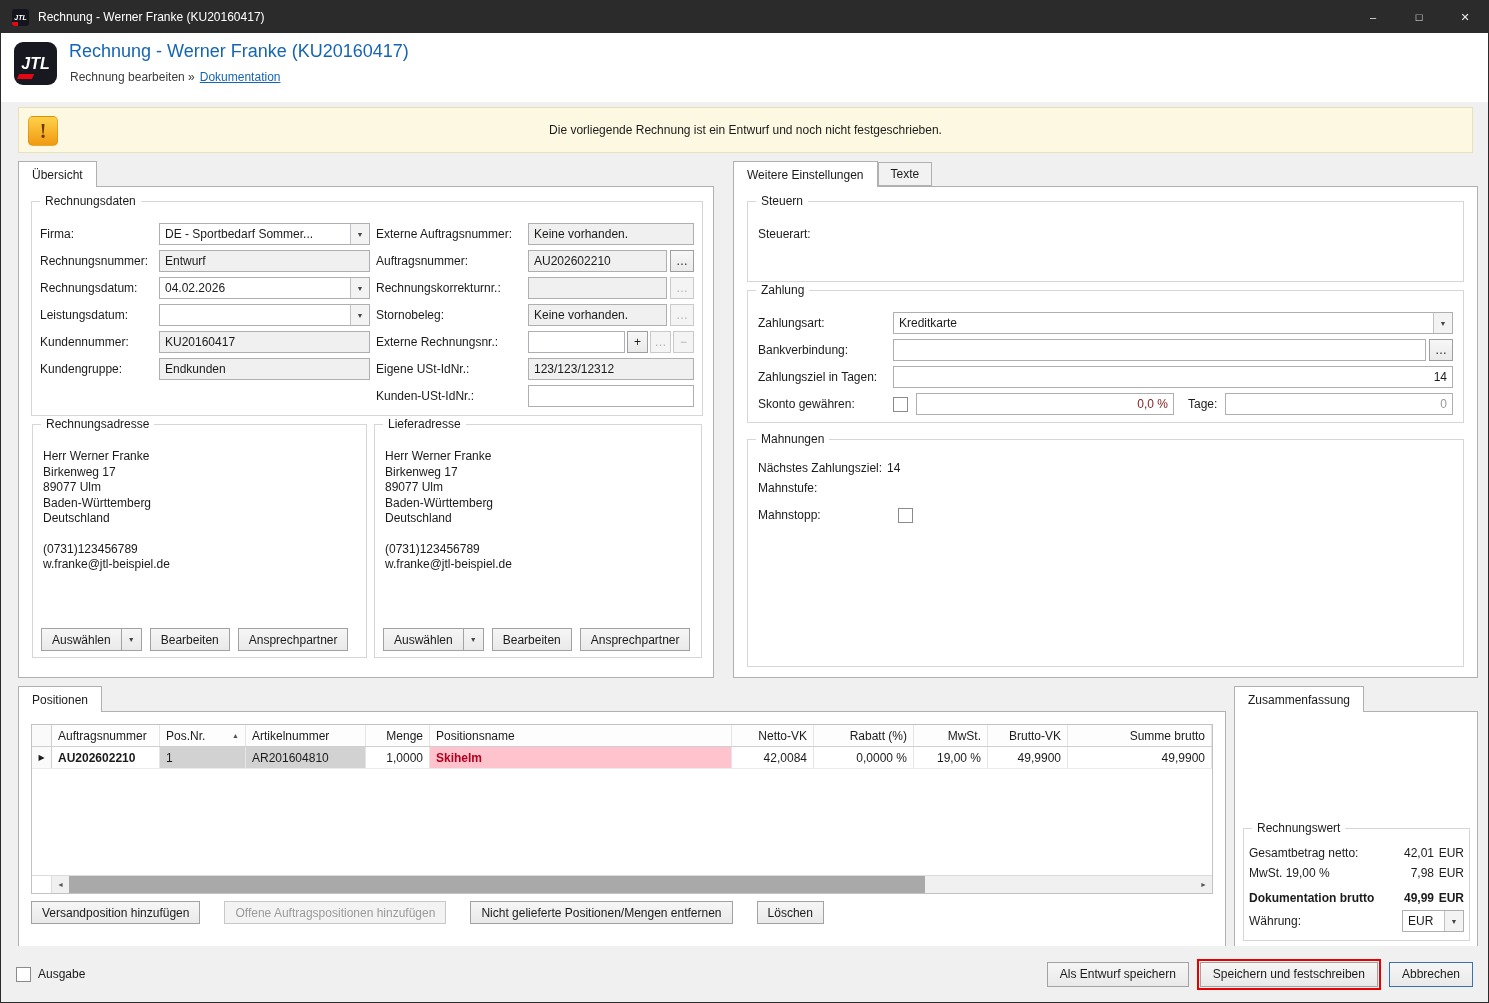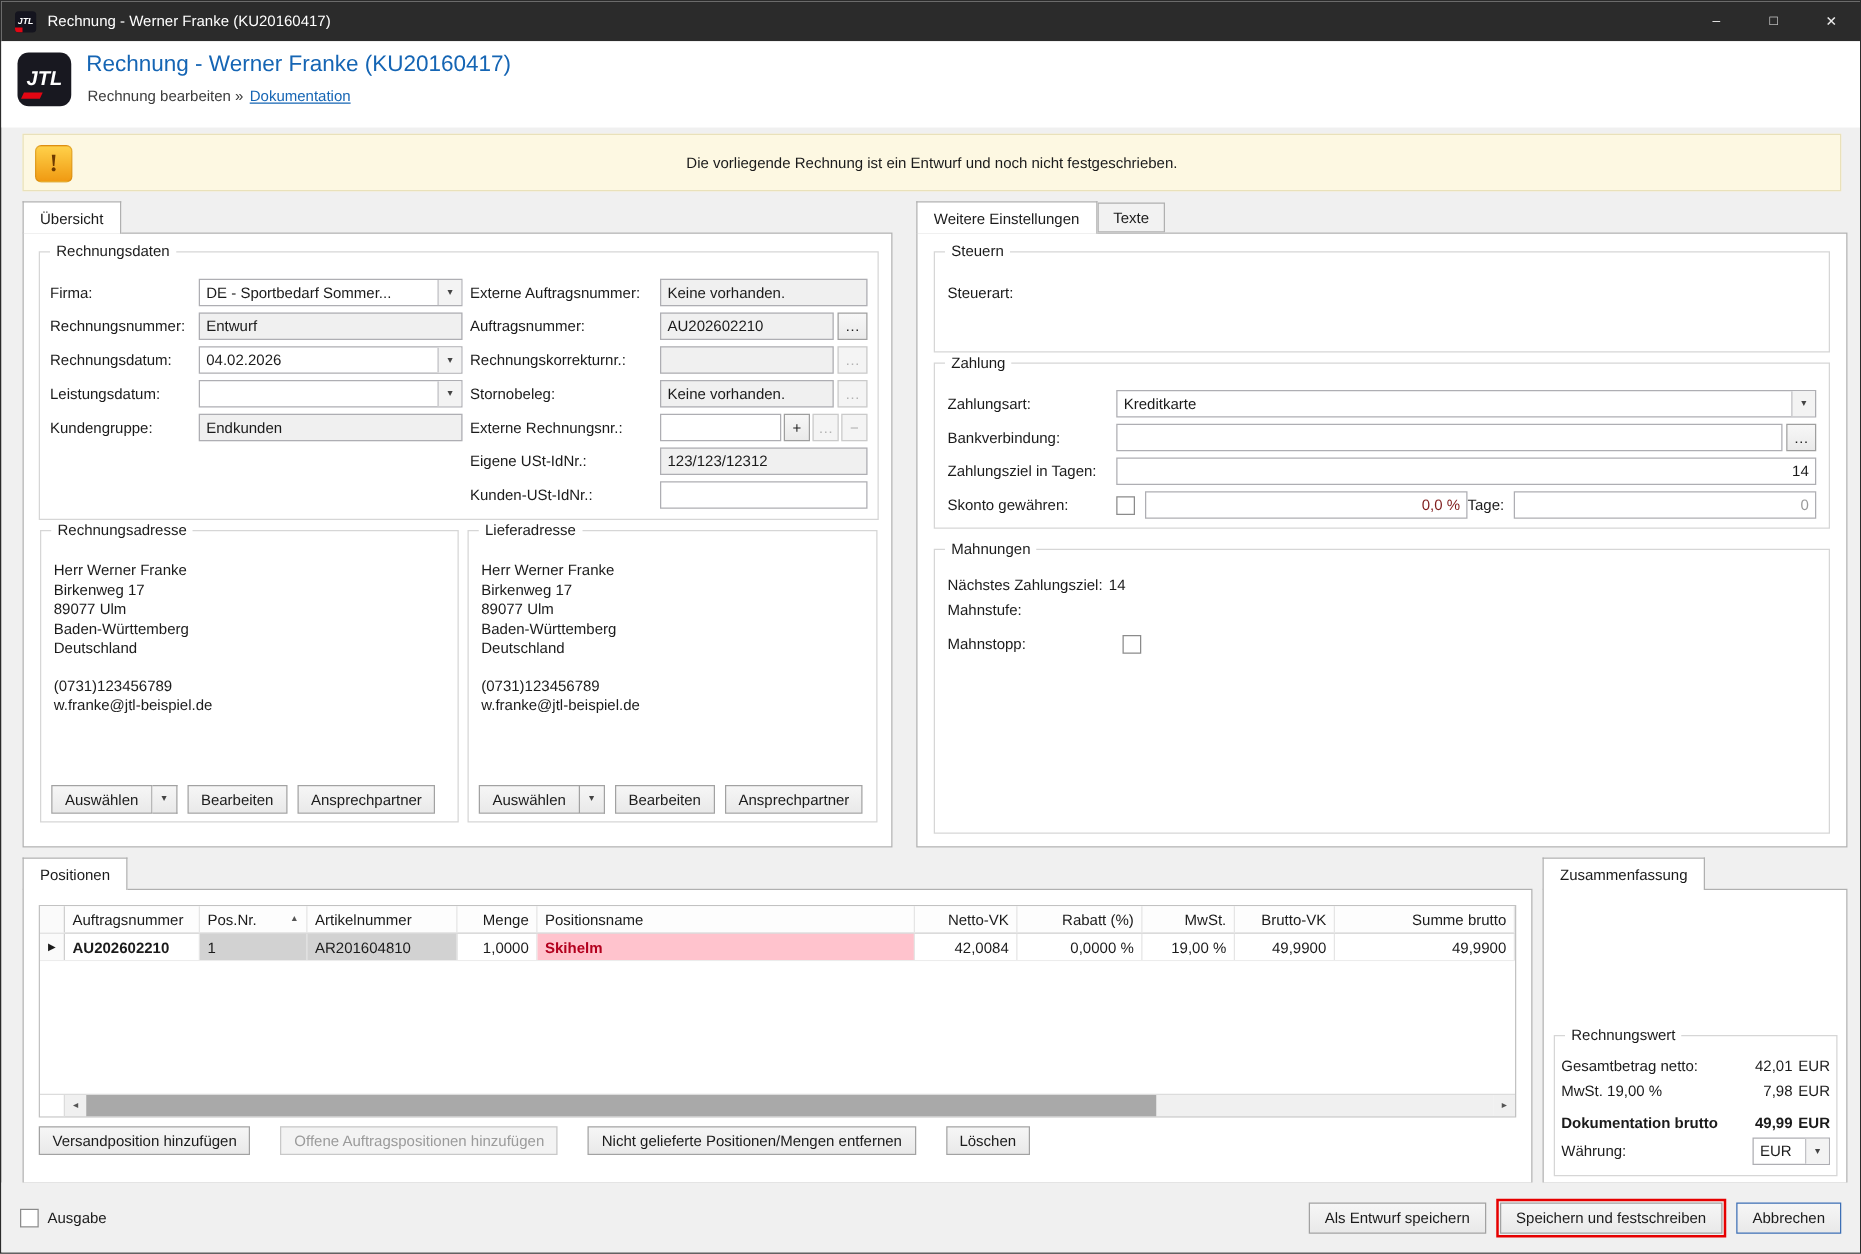--- a/index.html
+++ b/index.html
@@ -46,21 +46,21 @@
 .fcol1{width:336px;padding-right:6px}
 .fcol2{flex:1}
 .frow{display:flex;align-items:center;height:22px;margin-bottom:5px}
 .frow>label{flex:none;overflow:hidden;white-space:nowrap}
 .lw1{width:119px}.lw2{width:152px}.lw3{width:117px}.lw4{width:135px}
 .field{flex:1;height:22px;border:1px solid #aeaeb3;background:#fff;padding:0 5px;display:flex;align-items:center;overflow:hidden;white-space:nowrap;min-width:0}
 .field.ro{background:#f0f0f0}
 .field.right{justify-content:flex-end}
 .field.pct{flex:none;width:258px;margin-left:8px;justify-content:flex-end;color:#7f1d1d}
 .field.tg{flex:1;justify-content:flex-end;color:#9a9a9a}
-.tagel{flex:none;margin:0 8px 0 0}
+.tagel{flex:none;margin:0 8px 0 14px}
 .combo{flex:1;height:22px;border:1px solid #aeaeb3;background:#fff;display:flex;min-width:0;cursor:default}
 .combo .ct{flex:1;padding:0 5px;display:flex;align-items:center;overflow:hidden;white-space:nowrap}
 .combo .ca{width:19px;border-left:1px solid #c2c2c6;background:#f3f3f3;display:flex;align-items:center;justify-content:center;font-size:7px;color:#444;flex:none}
 .combo.w62{flex:none;width:62px}
 .sq{width:24px;height:22px;margin-left:3px;flex:none;border:1px solid #9f9f9f;background:linear-gradient(#f7f7f7,#eaeaea);display:flex;align-items:center;justify-content:center;cursor:default}
 .sq.sm{width:21px;margin-left:2px;font-size:12px}
 .sq.dis{color:#b3b3b3;border-color:#cacaca;background:#f4f4f4}
 .cb{width:15px;height:15px;border:1px solid #8b8b8b;background:#fff;flex:none}
 
 
@@ -187,20 +187,24 @@
             </div>
           </div>
           <div class="frow">
             <label class="lw1">Leistungsdatum:</label>
             <div class="combo">
               <span class="ct"></span>
               <span class="ca">▼</span>
             </div>
           </div>
           <div class="frow">
+            <label class="lw1">Kundennummer:</label>
+            <div class="field ro">KU20160417</div>
+          </div>
+          <div class="frow">
             <label class="lw1">Kundengruppe:</label>
             <div class="field ro">Endkunden</div>
           </div>
         </div>
         <div class="fcol2">
           <div class="frow">
             <label class="lw2">Externe Auftragsnummer:</label>
             <div class="field ro">Keine vorhanden.</div>
           </div>
           <div class="frow">

